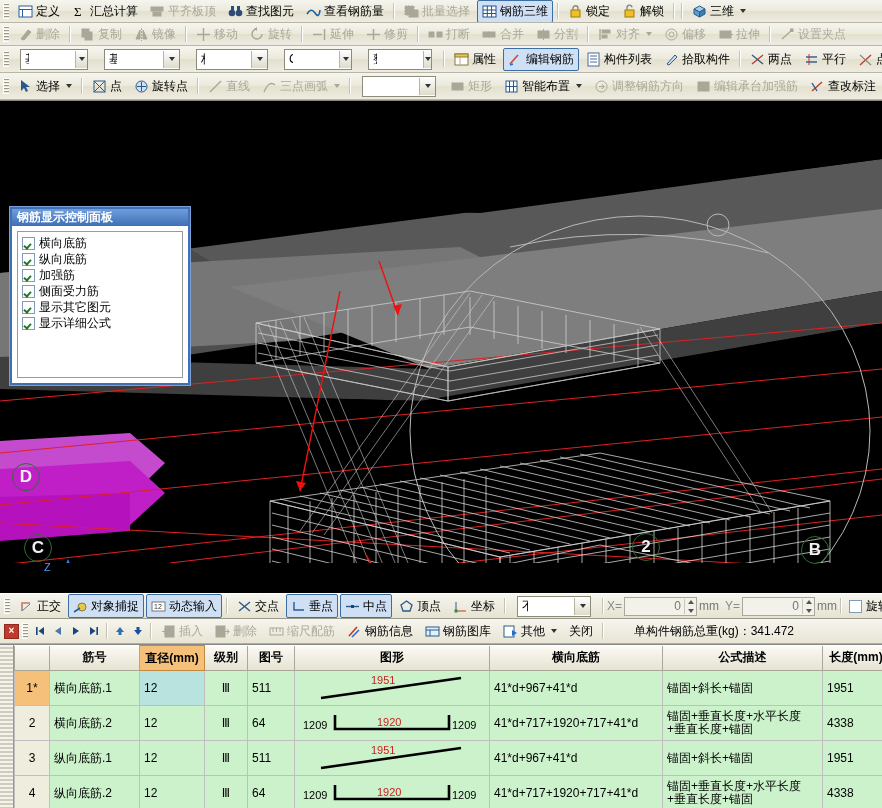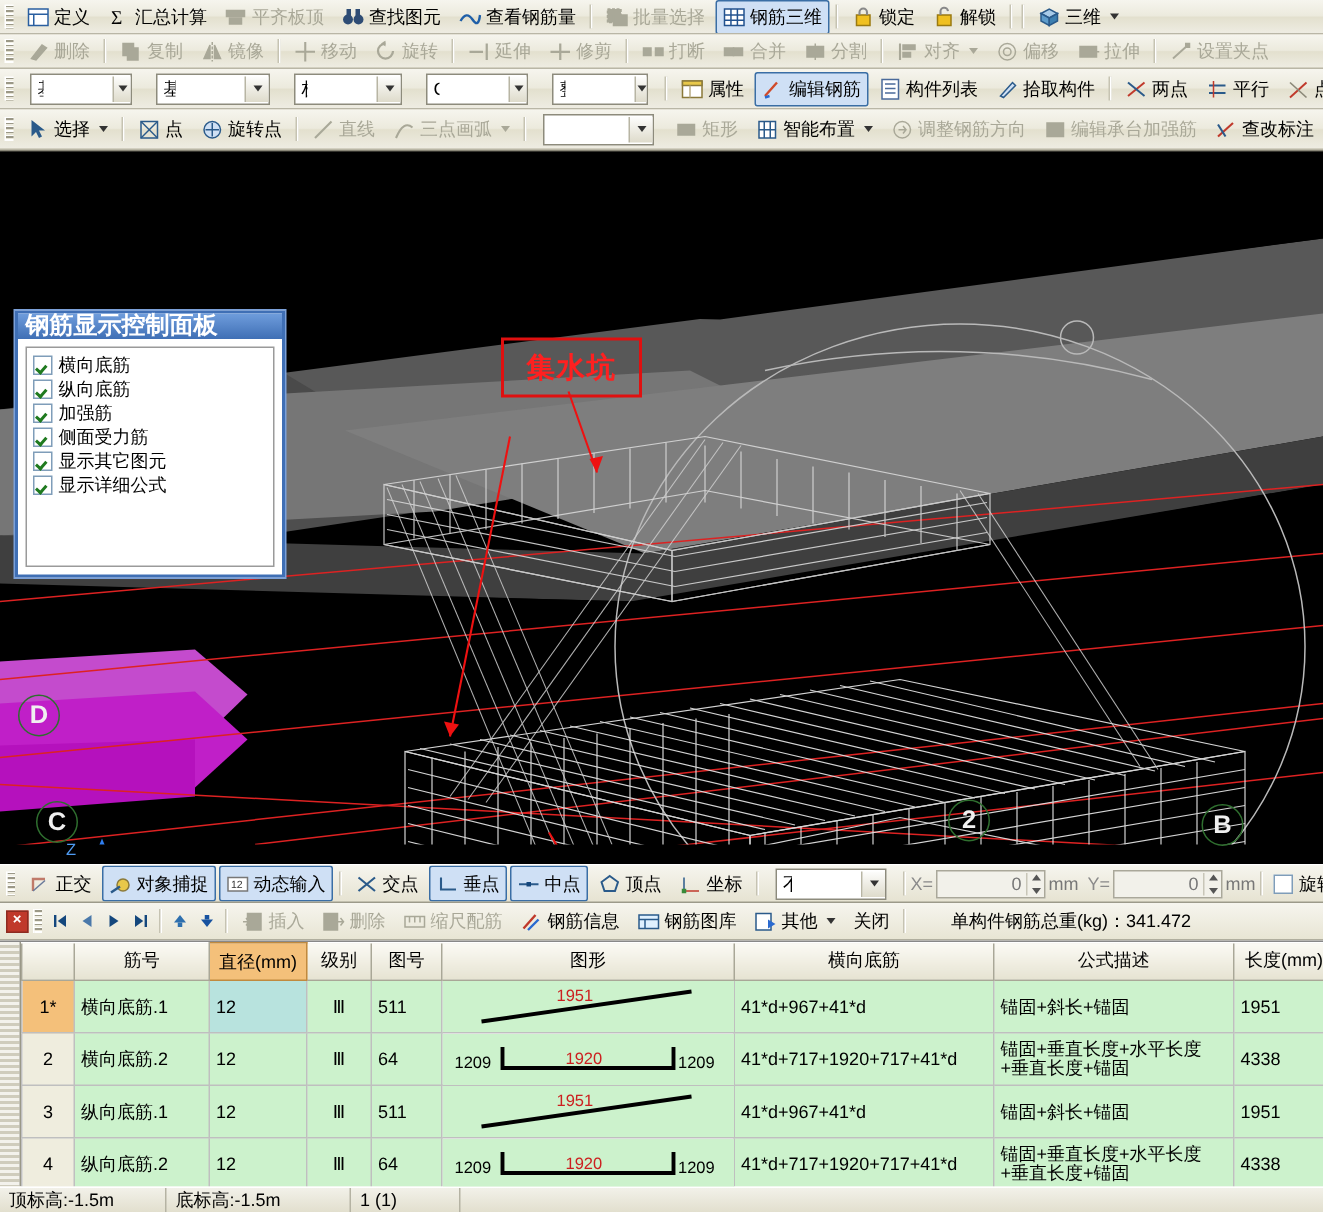--- a/index.html
+++ b/index.html
@@ -48,21 +48,21 @@
              border-left:1px solid #b8b5a4;display:flex;align-items:center;justify-content:center;}
 
   
   .view{position:relative;flex:1 1 auto;background:#000;overflow:hidden;border-top:1px solid #8a8778;}
   .view svg{position:absolute;left:0;top:0;}
 
   
   .rcp{position:absolute;left:10px;top:106px;width:176px;height:174px;
        background:#ffffff;border:2px solid #3f6fb5;box-shadow:0 0 0 1px #7ba0d8;}
   .rcp .tt{height:17px;background:linear-gradient(to bottom,#6f9ddc,#3f6fb5);
-           color:#fff;font-weight:bold;font-size:16px;display:flex;align-items:center;
+           color:#fff;font-weight:bold;font-size:12px;display:flex;align-items:center;
            padding-left:5px;letter-spacing:0px;}
   .rcp .bd{position:absolute;left:5px;top:22px;right:5px;bottom:5px;border:1px solid #9a9a9a;background:#fff;padding:4px 0 0 4px;}
   .cki{display:flex;align-items:center;gap:4px;height:15px;margin-bottom:1px;}
   .cbx{width:11px;height:11px;border:1px solid #7f9db9;background:#fff;flex:none;position:relative;}
   .cbx:after{content:"";position:absolute;left:2px;top:4px;width:3px;height:5px;
              border:solid #1f7a1f;border-width:0 2px 2px 0;transform:rotate(42deg);}
   .cki .t{font-size:12px;color:#000;}
 
   .anno{position:absolute;left:334px;top:124px;width:90px;height:36px;border:2px solid #e01010;
         display:flex;align-items:center;justify-content:center;color:#ff2020;font-size:19px;
@@ -93,21 +93,21 @@
             text-align:center;border:1px solid #8d2b20;margin:0 2px;flex:none;font-weight:bold;}
   .nav{width:16px;height:16px;display:flex;align-items:center;justify-content:center;flex:none;margin:0 1px;}
   .total{font-size:12px;color:#000;margin-left:27px;}
 
   .gridwrap{flex:none;height:163px;display:flex;background:#fff;overflow:hidden;border-top:1px solid #888;}
   .vscrollstrip{width:13px;flex:none;background:repeating-linear-gradient(to bottom,#f3f2ec 0 2px,#cfccbc 2px 4px);border-right:1px solid #9a9888;}
   table.grid{border-collapse:collapse;table-layout:fixed;width:869px;font-size:12px;}
   table.grid th{
     background:linear-gradient(to bottom,#fbfaf4,#e6e3d2);
     border:1px solid #a9a797;border-top:none;
-    font-weight:normal;height:24px;color:#000;font-size:12px;padding:0 2px;
+    font-weight:bold;height:24px;color:#000;font-size:12px;padding:0 2px;
   }
   table.grid th.hl{background:#f4c07a;border:1px solid #c08a3e;}
   table.grid td{border:1px solid #bfbfbf;height:34px;padding:0 4px;background:#ccf2cc;
                 vertical-align:middle;color:#000;font-size:12px;line-height:13px;}
   table.grid td.rowhead{background:#efedde;text-align:center;width:30px;}
   table.grid tr.sel td.rowhead{background:#f4c07a;}
   table.grid tr.sel td.dia{background:#b8e3de;}
   td.name{border-right:2px solid #000;}
   td.num{text-align:left;}
   td.shape{padding:0;position:relative;background:#ccf2cc;}
@@ -781,21 +781,20 @@
             <span class="cbx"></span>
             <span class="t">显示其它图元</span>
           </div>
           <div class="cki">
             <span class="cbx"></span>
             <span class="t">显示详细公式</span>
           </div>
         </div>
     </div>
 
-    <div class="anno">集水坑</div>
   <div class="gridlab" style="left: 12px; top: 362px;">D</div>
       <div class="gridlab" style="left: 24px; top: 433px;">C</div>
       <div class="gridlab" style="left: 632px; top: 432px;">2</div>
       <div class="gridlab" style="left: 801px; top: 435px;">B</div>
     </div>
 
   <div class="sbar">
     <div class="grip"></div>
     <div id="sbToggles" style="display:flex;align-items:center;">
         <div class="ti">
@@ -1093,18 +1092,13 @@
               </svg>
             </td>
             <td class="formula">41*d+717+1920+717+41*d</td>
             <td class="desc">锚固+垂直长度+水平长度+垂直长度+锚固</td>
             <td class="num">4338</td>
           </tr>
         </tbody>
     </table>
   </div>
 
-  <div class="botbar" id="botbar">
-      <div class="cell" style="width: 98px;">顶标高:-1.5m</div>
-      <div class="cell" style="width: 110px;">底标高:-1.5m</div>
-      <div class="cell" style="width: 60px;">1 (1)</div>
-    </div>
 </div>
 
 </body></html>

